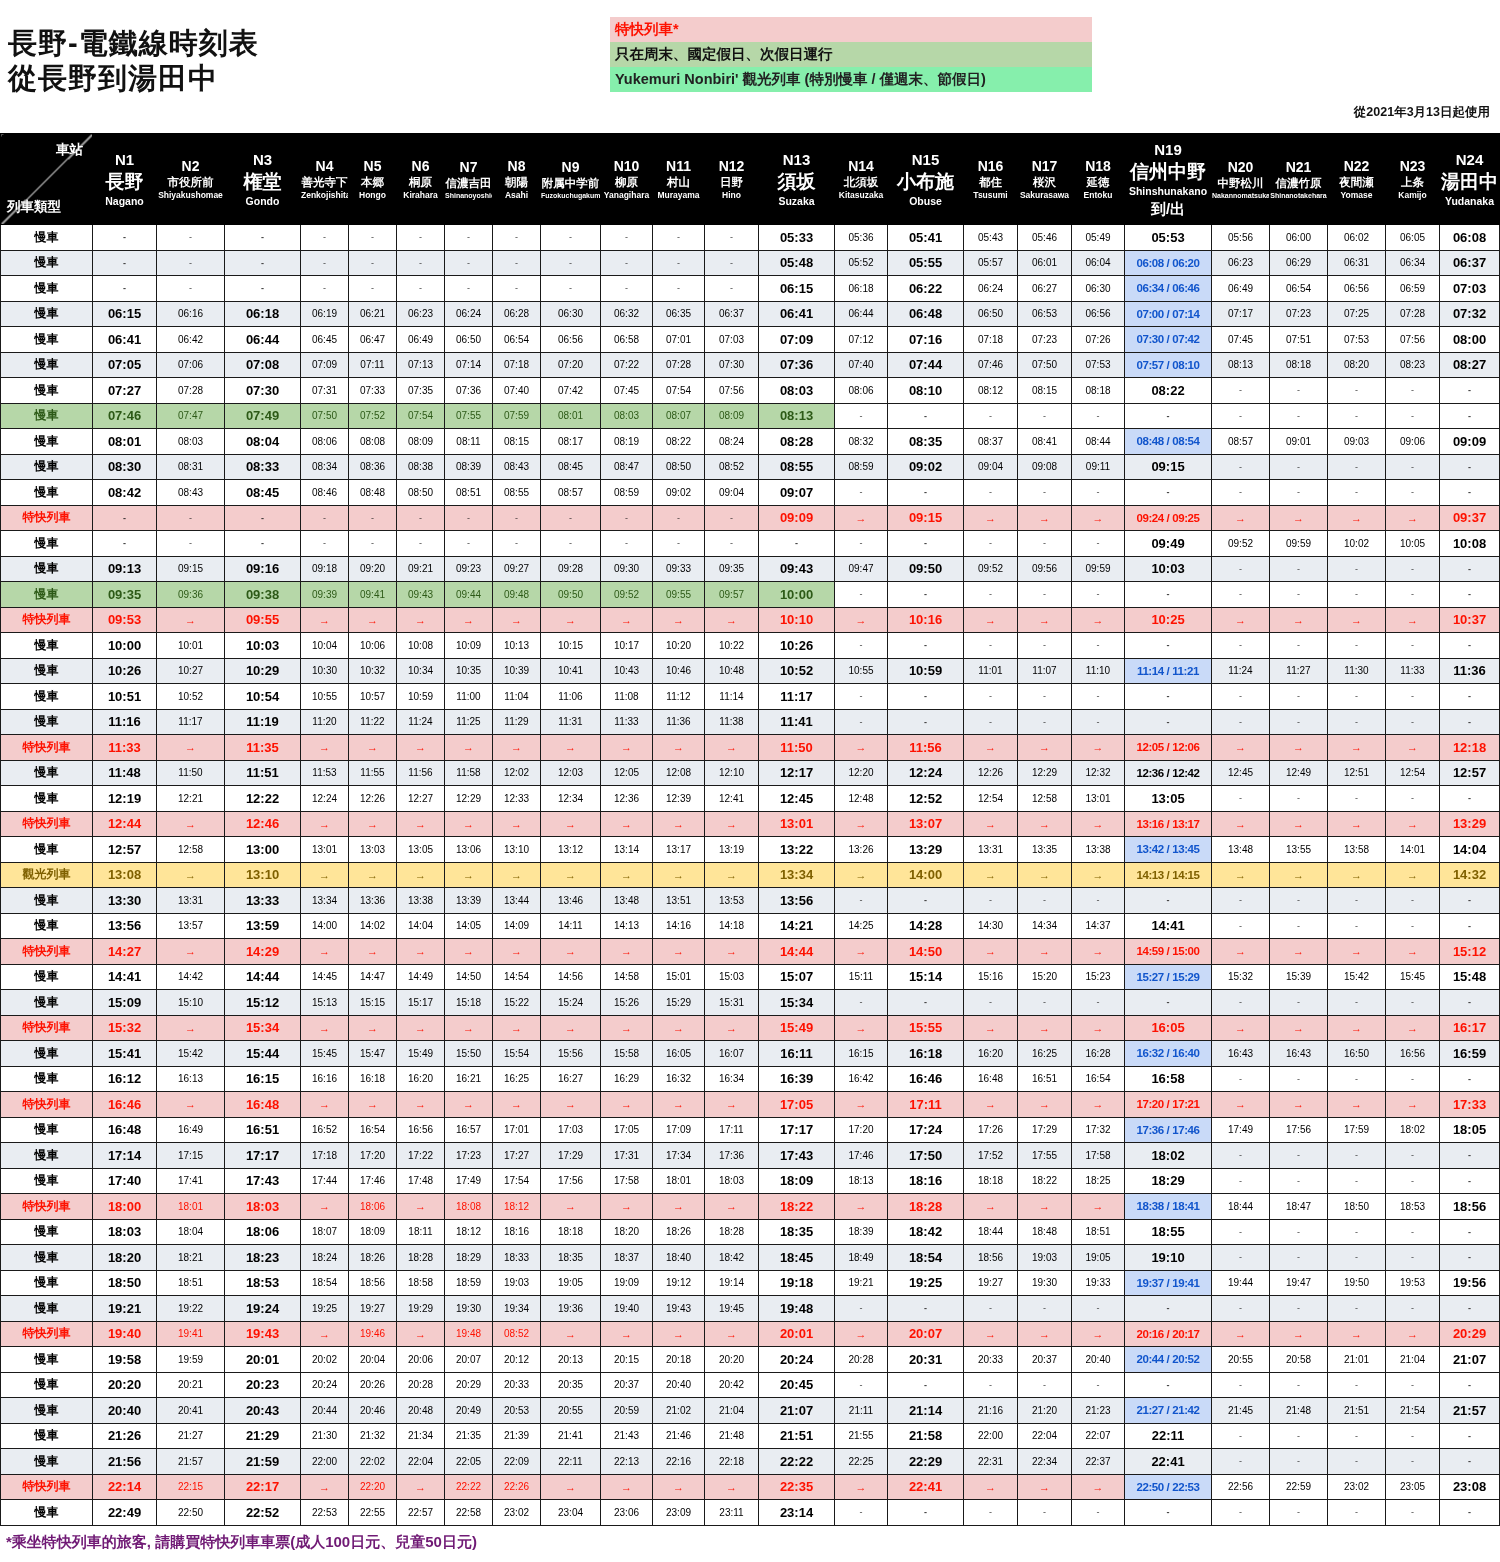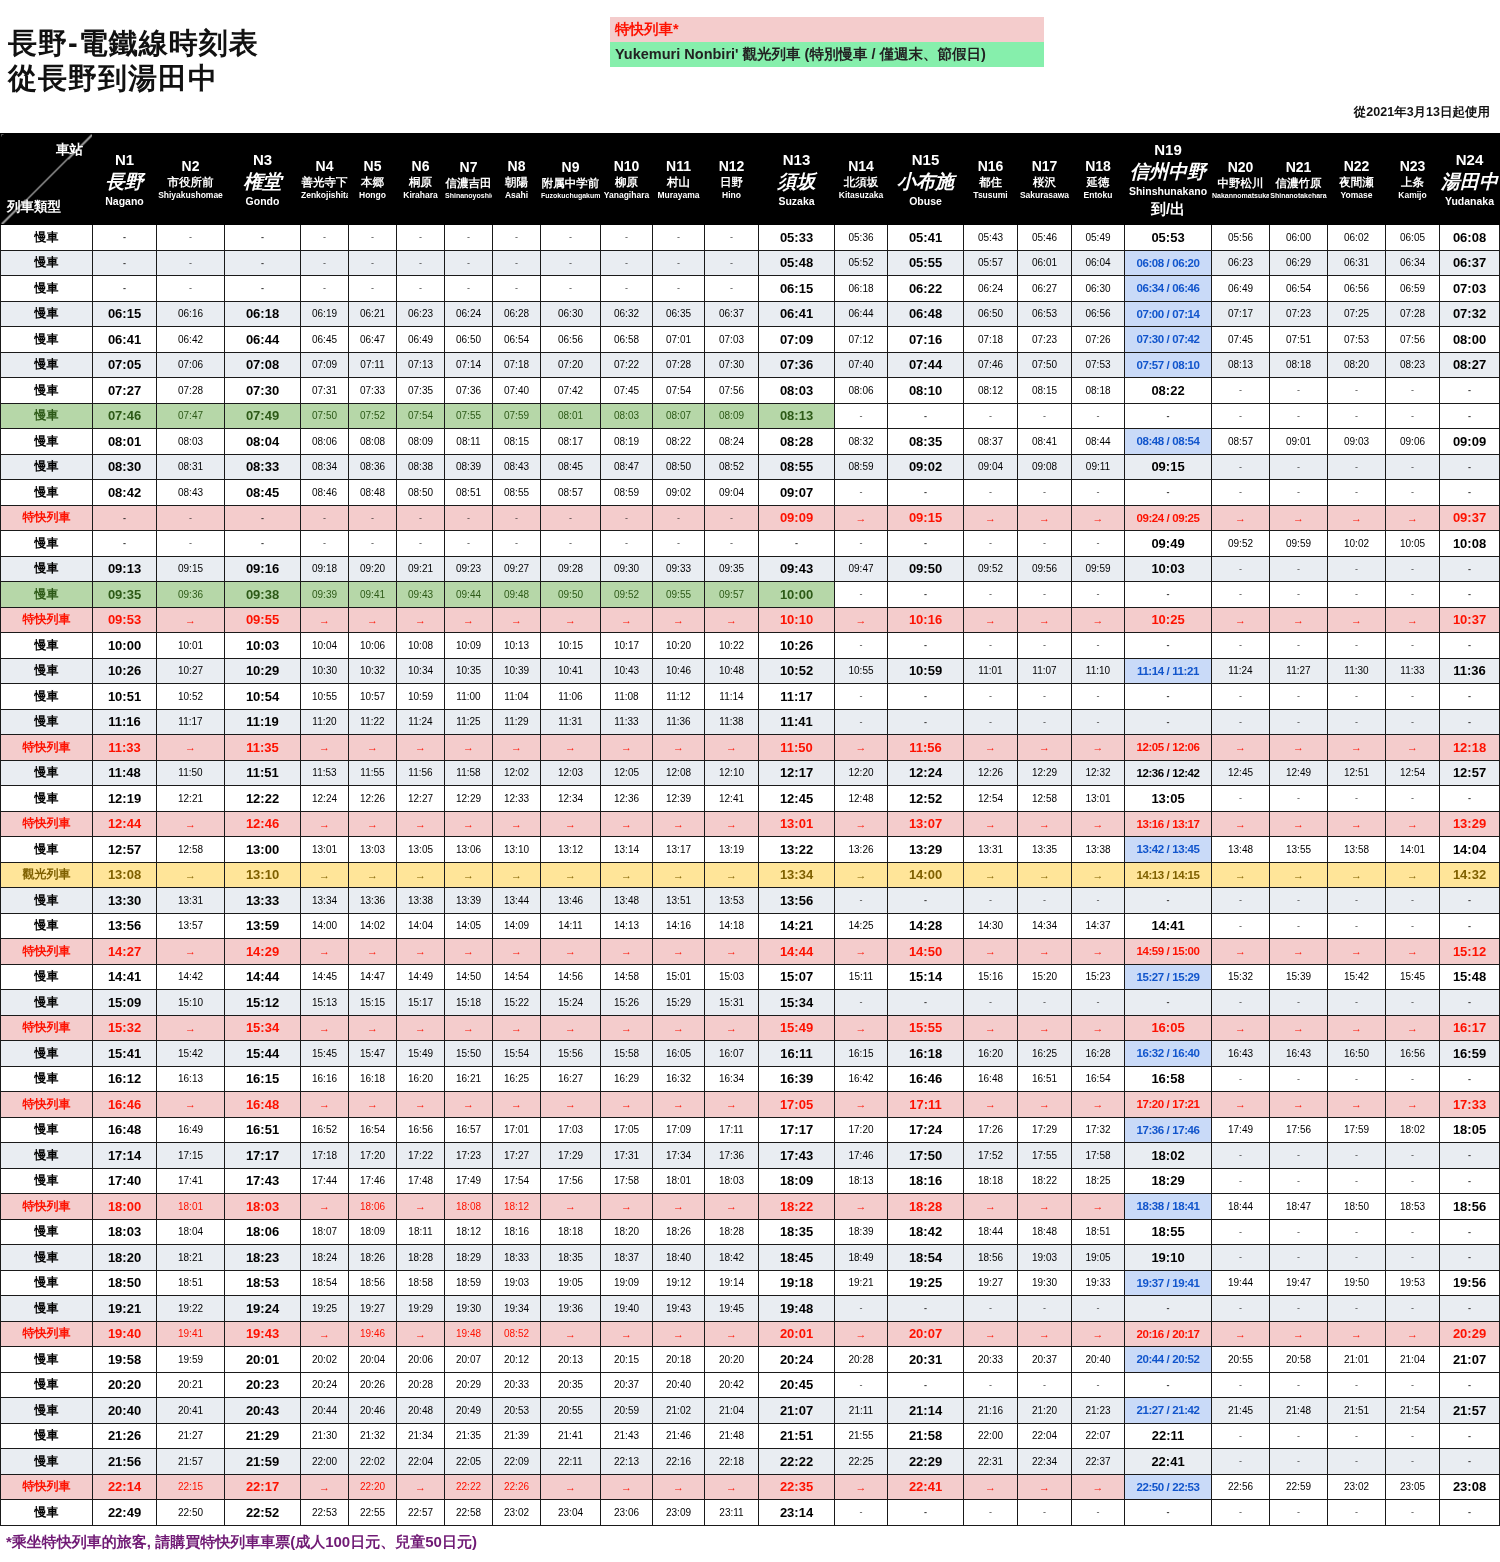--- a/index.html
+++ b/index.html
@@ -2,40 +2,40 @@
 <html><head>
 <meta charset="utf-8">
 <style>
   html,body{margin:0;padding:0;}
   body{
     position:relative;width:1500px;height:1562px;background:#fff;overflow:hidden;
     font-family:"Liberation Sans",sans-serif;
   }
   .title{position:absolute;left:8px;top:26px;font-size:29px;font-weight:900;color:#111;
     line-height:1.22;letter-spacing:1px;}
-  .legend{position:absolute;left:610px;top:17px;width:434px;}
+  .legend{position:absolute;left:610px;top:17px;width:482px;}
   .legend-row{height:25px;line-height:25px;font-size:14.5px;font-weight:bold;padding-left:5px;
     white-space:nowrap;overflow:hidden;}
   .legend-pink{background:#f4cccc;color:#fe1100;}
   .legend-green{background:#b6d7a8;color:#111;}
   .legend-blue{background:#c9daf8;color:#1155cc;}
   .legend-yellow{background:#86efac;color:#222;}
   .note{position:absolute;right:10px;top:104px;font-size:12.5px;font-weight:bold;color:#111;}
   .footnote{position:absolute;left:6px;top:1533px;font-size:15px;font-weight:bold;color:#701a75;}
 
   .tablewrap{position:absolute;left:0;top:133px;width:1380px;}
   table{border-collapse:collapse;table-layout:fixed;width:1499px;}
   thead th{background:#000;color:#fff;border:1px solid #000;height:90px;
     vertical-align:middle;padding:0;overflow:hidden;}
   th .sid{font-size:14px;font-weight:bold;line-height:1.3;}
   th .sja{font-size:11.5px;font-weight:bold;line-height:1.35;}
   th .sen{font-size:8.5px;font-weight:bold;line-height:1.3;white-space:nowrap;}
   th .sen.longen{font-size:7px;}
   th.b .sid{font-size:15px;}
-  th.b .sja{font-size:19px;font-style:italic;}
+  th.b .sja{font-size:19px;}
   th.b .sen{font-size:10.5px;}
   th .ssub{font-size:15px;font-weight:bold;line-height:1.3;}
   th.corner{position:relative;
     background-color:#000;
     background-image:linear-gradient(to bottom right,transparent 49.3%,#999 49.3%,#999 50.7%,transparent 50.7%);}
   th.corner .ctop{position:absolute;top:7px;right:9px;font-size:13.5px;font-weight:bold;}
   th.corner .cbottom{position:absolute;bottom:8px;left:6px;font-size:13.5px;font-weight:bold;}
 
   tbody td{border:1px solid #1a1a1a;height:24.5px;padding:0;text-align:center;
     vertical-align:middle;font-size:10px;color:#000;white-space:nowrap;overflow:hidden;}
@@ -62,20 +62,21 @@
 </head>
 <body>
 
 <div class="title">
   <div>長野-電鐵線時刻表</div>
   <div>從長野到湯田中</div>
 </div>
 
 <div class="legend">
   <div class="legend-row legend-pink">特快列車*</div>
+  <div class="legend-row legend-green">只在周末、國定假日、次假日運行</div>
   <div class="legend-row legend-yellow">Yukemuri Nonbiri' 觀光列車 (特別慢車 / 僅週末、節假日)</div>
 </div>
 
 <div class="note">從2021年3月13日起使用</div>
 
 <div class="tablewrap">
   <table>
     <colgroup>
         <col style="width: 92px;">
         <col style="width: 64px;">

